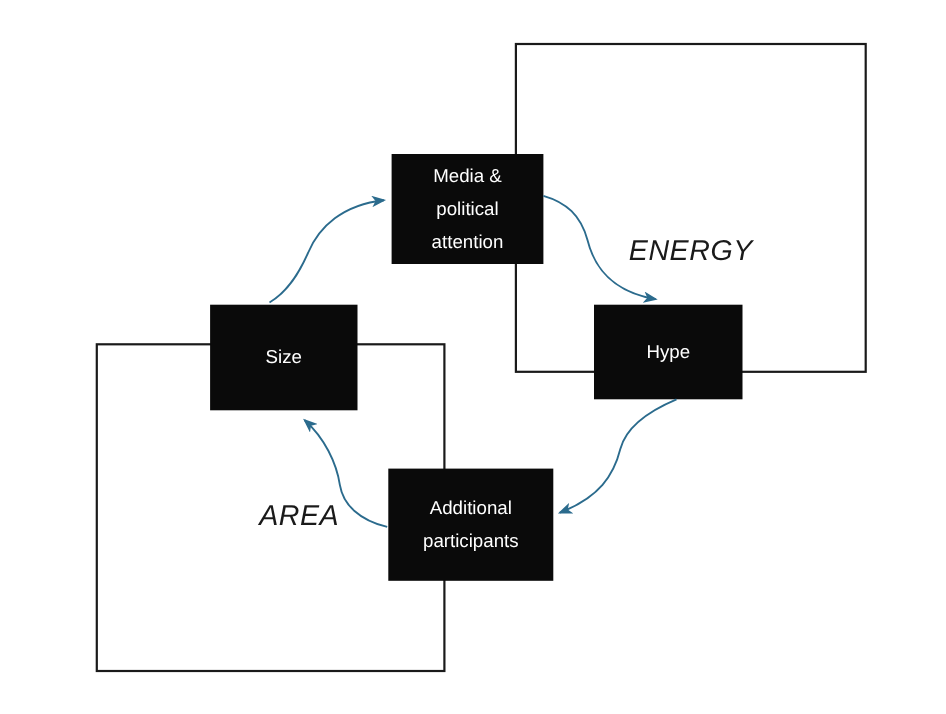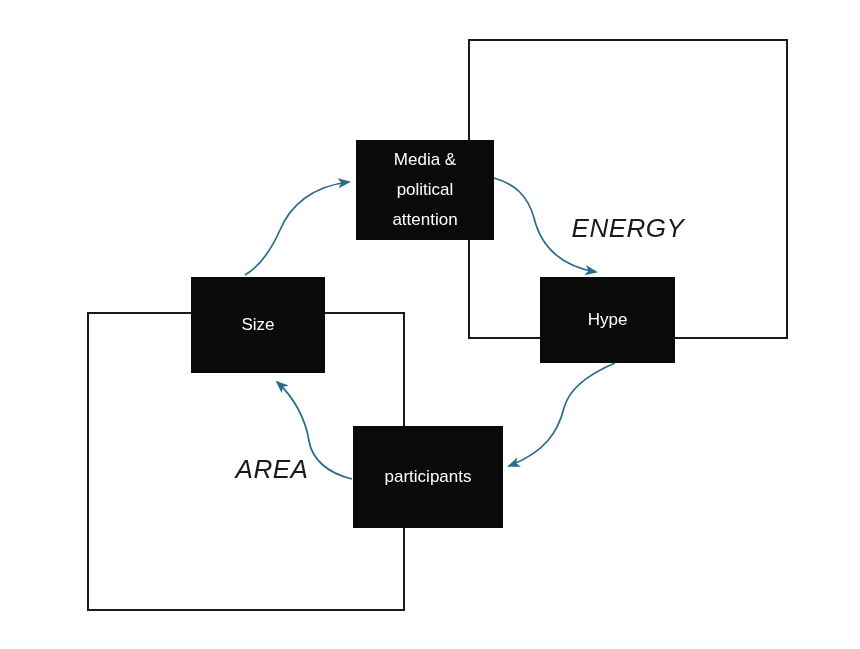--- a/index.html
+++ b/index.html
@@ -91,20 +91,21 @@
 
   <div class="node" id="node-hype">
     <span>Hype</span>
   </div>
 
   <div class="node" id="node-size">
     <span>Size</span>
   </div>
 
   <div class="node" id="node-additional">
+    <span>Additional</span>
     <span>participants</span>
   </div>
 
   <svg class="arrows" viewBox="0 0 860 649">
     <defs>
       <marker id="arrowhead" viewBox="0 0 10 8" refX="8.5" refY="4" markerWidth="13" markerHeight="10.4" markerUnits="userSpaceOnUse" orient="auto">
         <path class="arrowhead-shape" d="M 0 0 L 10 4 L 0 8 L 2.6 4 Z"></path>
       </marker>
     </defs>
     <path class="edge" d="M 245 275 C 262 265, 272 248, 280 230 C 290 206, 312 186, 349 182" marker-end="url(#arrowhead)"></path>

